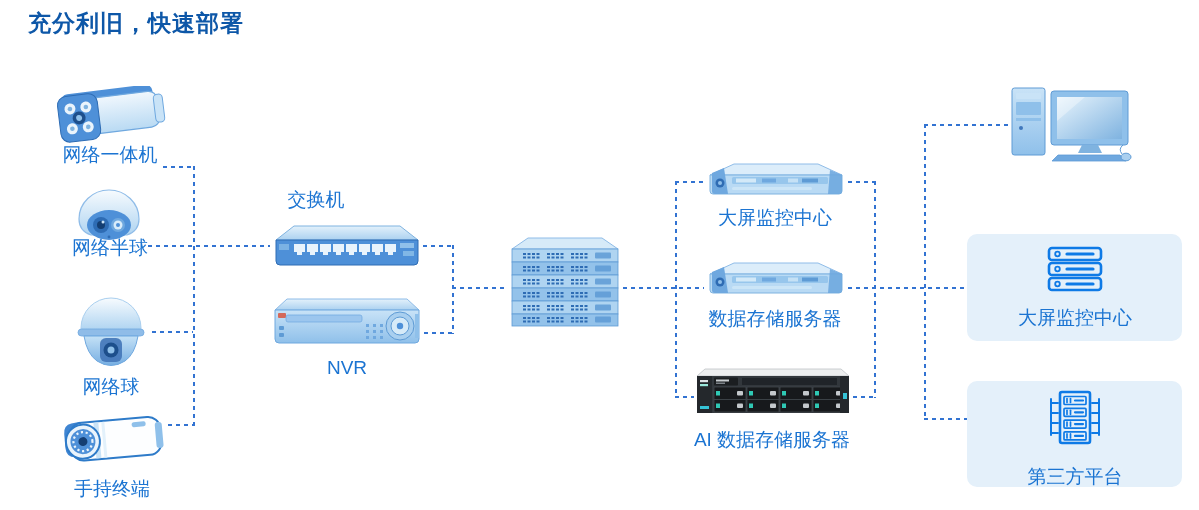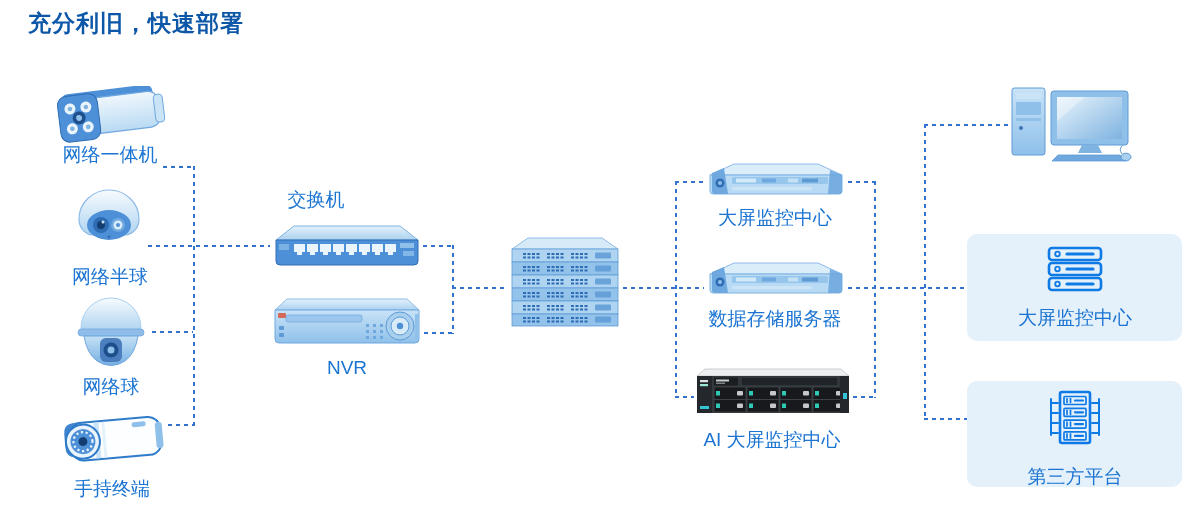--- a/index.html
+++ b/index.html
@@ -126,21 +126,21 @@
       <ellipse cx="37" cy="42" rx="22" ry="15" fill="#4E90D8"></ellipse>
       <circle cx="29" cy="42" r="8" fill="#2E6CB4"></circle>
         <circle cx="29" cy="42" r="4" fill="#143E72"></circle>
         <circle cx="31" cy="39" r="1.5" fill="#C9E3F7"></circle>
       <circle cx="46" cy="42" r="7" fill="#6FA8DF"></circle>
         <circle cx="46" cy="42" r="4.5" fill="#D9ECFA"></circle>
         <circle cx="46" cy="42" r="2" fill="#4E90D8"></circle>
       <circle cx="37" cy="54" r="1.4" fill="#2E6CB4"></circle>
     </svg>
   </div>
-  <div class="lbl" style="left:110px;top:264px">网络半球</div>
+  <div class="lbl" style="left:110px;top:235px">网络半球</div>
 
   <div class="node" style="left:73px;top:292px;width:76px;height:76px">
     <svg viewBox="0 0 76 76">
       <path d="M8 36 a30 30 0 0 1 60 0 v2 h-60 z" fill="url(#gDome)" stroke="#A9CFEF"></path>
       <rect x="5" y="37" width="66" height="7" rx="3.5" fill="#8FBCE8" stroke="#6FA8DF" stroke-width="0.8"></rect>
       <path d="M11 44 h54 q-3 18 -13 25 q-14 9 -28 0 q-10 -7 -13 -25 z" fill="url(#gPtzBot)" stroke="#6FA8DF"></path>
       <rect x="27" y="46" width="22" height="24" rx="6" fill="#4276B8" opacity="0.9"></rect>
       <circle cx="38" cy="58" r="7.5" fill="#1D4F8C"></circle>
         <circle cx="38" cy="58" r="3.5" fill="#8FC0EA"></circle>
     </svg>
@@ -328,21 +328,21 @@
           <rect x="121" y="24" width="4" height="4.5"></rect>
         <rect x="22" y="36.5" width="4" height="4.5"></rect>
           <rect x="55" y="36.5" width="4" height="4.5"></rect>
         <rect x="88" y="36.5" width="4" height="4.5"></rect>
           <rect x="121" y="36.5" width="4" height="4.5"></rect>
       </g>
       <rect x="146" y="9" width="9" height="37" fill="#24282C"></rect>
         <rect x="149" y="26" width="4" height="6" fill="#35C3D6"></rect>
     </svg>
   </div>
-  <div class="lbl" style="left:772px;top:427px">AI 大屏监控中心</div>
+  <div class="lbl" style="left:772px;top:427px">AI 数据存储服务器</div>
 
   <div class="node" style="left:1010px;top:86px;width:122px;height:77px">
     <svg viewBox="0 0 122 77">
       <rect x="2" y="2" width="33" height="67" rx="2.5" fill="url(#gFront)" stroke="#5E9BD5"></rect>
       <rect x="6" y="7" width="25" height="6" rx="1" fill="#C9E3F7"></rect>
       <rect x="6" y="16" width="25" height="13" rx="1" fill="#8FC0EA"></rect>
       <rect x="6" y="32" width="25" height="3" fill="#8FC0EA"></rect>
       <circle cx="11" cy="42" r="2" fill="#3F77BC"></circle>
       <rect x="41" y="5" width="77" height="54" rx="3" fill="#8FC0EA" stroke="#5E9BD5"></rect>
       <rect x="47" y="11" width="65" height="42" fill="url(#gScreen)"></rect>

